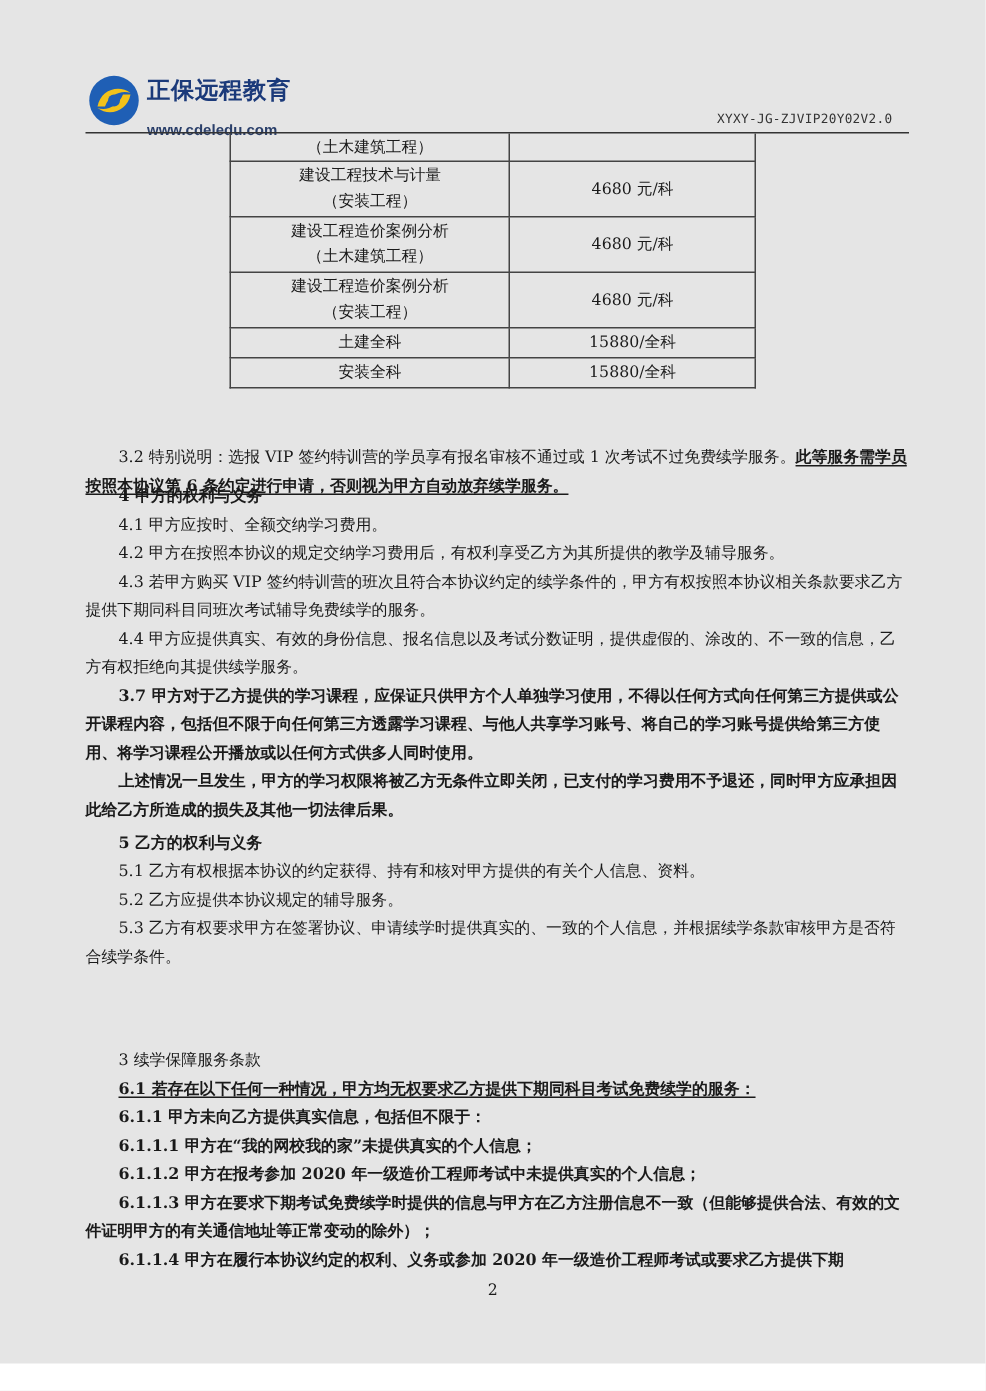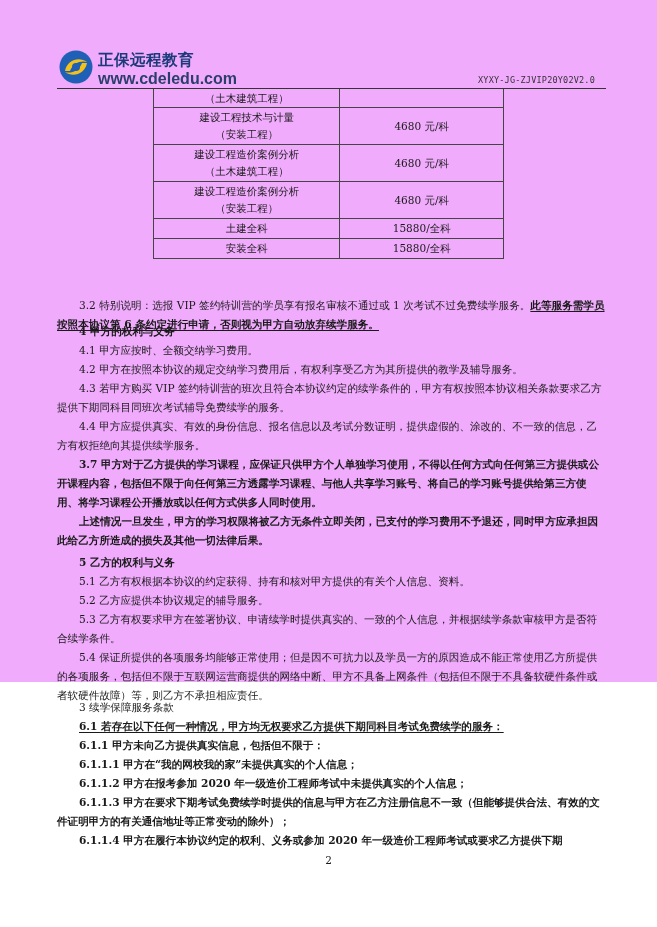--- a/index.html
+++ b/index.html
@@ -1,25 +1,25 @@
 <!DOCTYPE html>
 <html><head>
 <meta charset="utf-8">
 <style>
   html, body { margin: 0; padding: 0; background: #ffffff; }
   body { width: 657px; height: 927px; position: relative; overflow: hidden;
          font-family: "DejaVu Serif", "Liberation Serif", serif; color: #1a1a1a; }
-  .page { position: absolute; left: 0; top: 0; width: 657px; height: 682px; background: #f0abfc; }
+  .page { position: absolute; left: 0; top: 0; width: 657px; height: 909px; background: #e5e5e5; }
 
   
   .logo { position: absolute; left: 59px; top: 50px; width: 34px; height: 34px; }
   .brand-cn { position: absolute; left: 98px; top: 50px; font-family: "DejaVu Sans", "Liberation Sans", sans-serif;
               font-weight: bold; font-size: 15.5px; color: #1b3a7a; letter-spacing: 0.5px; }
-  .brand-url { position: absolute; left: 98px; top: 70px; font-family: "Liberation Sans", "DejaVu Sans", sans-serif;
-               font-weight: bold; font-size: 16px; color: #2a3f6a; }
+  .brand-url { position: absolute; left: 98px; top: 82px; font-family: "Liberation Sans", "DejaVu Sans", sans-serif;
+               font-weight: bold; font-size: 10px; color: #2a3f6a; }
   .doc-code { position: absolute; right: 62px; top: 75px; font-family: "DejaVu Sans Mono", "Liberation Mono", monospace;
               font-size: 8.5px; color: #333; letter-spacing: 0.2px; }
   .header-rule { position: absolute; left: 57px; width: 549px; top: 88px; height: 0; border-top: 1.4px solid #333; }
 
   
   table.fees { position: absolute; left: 153px; top: 89px; width: 351px; border-collapse: collapse;
                font-size: 10.5px; }
   table.fees td { border: 1px solid #444; text-align: center; vertical-align: middle; padding: 0; line-height: 17px; }
   table.fees td.c1 { width: 186px; margin-top: 36px; }
   table.fees td.c2 { width: 163px; }
@@ -93,21 +93,20 @@
     <p class="p ind-first">4.4 甲方应提供真实、有效的身份信息、报名信息以及考试分数证明，提供虚假的、涂改的、不一致的信息，乙方有权拒绝向其提供续学服务。</p>
     <p class="p ind-first bold" style="font-weight:600;">3.7 甲方对于乙方提供的学习课程，应保证只供甲方个人单独学习使用，不得以任何方式向任何第三方提供或公开课程内容，包括但不限于向任何第三方透露学习课程、与他人共享学习账号、将自己的学习账号提供给第三方使用、将学习课程公开播放或以任何方式供多人同时使用。</p>
     <p class="p ind-first bold" style="font-weight:600;">上述情况一旦发生，甲方的学习权限将被乙方无条件立即关闭，已支付的学习费用不予退还，同时甲方应承担因此给乙方所造成的损失及其他一切法律后果。</p>
   </div>
 
   <div class="text" style="top:553px;">
     <p class="p ind bold">5 乙方的权利与义务</p>
     <p class="p ind">5.1 乙方有权根据本协议的约定获得、持有和核对甲方提供的有关个人信息、资料。</p>
     <p class="p ind">5.2 乙方应提供本协议规定的辅导服务。</p>
     <p class="p ind-first">5.3 乙方有权要求甲方在签署协议、申请续学时提供真实的、一致的个人信息，并根据续学条款审核甲方是否符合续学条件。</p>
-    <p class="p ind-first">5.4 保证所提供的各项服务均能够正常使用；但是因不可抗力以及学员一方的原因造成不能正常使用乙方所提供的各项服务，包括但不限于互联网运营商提供的网络中断、甲方不具备上网条件（包括但不限于不具备软硬件条件或者软硬件故障）等，则乙方不承担相应责任。</p>
   </div>
 
   <div class="text" style="top:698px;">
     <p class="p" style="padding-left:22px;">3 续学保障服务条款</p>
     <p class="p bold u" style="padding-left:22px;">6.1 若存在以下任何一种情况，甲方均无权要求乙方提供下期同科目考试免费续学的服务：</p>
     <p class="p bold" style="padding-left:22px;">6.1.1 甲方未向乙方提供真实信息，包括但不限于：</p>
     <p class="p bold" style="padding-left:22px;">6.1.1.1 甲方在“我的网校我的家”未提供真实的个人信息；</p>
     <p class="p bold ind">6.1.1.2 甲方在报考参加 2020 年一级造价工程师考试中未提供真实的个人信息；</p>
     <p class="p bold ind-first">6.1.1.3 甲方在要求下期考试免费续学时提供的信息与甲方在乙方注册信息不一致（但能够提供合法、有效的文件证明甲方的有关通信地址等正常变动的除外）；</p>
     <p class="p bold ind-first">6.1.1.4 甲方在履行本协议约定的权利、义务或参加 2020 年一级造价工程师考试或要求乙方提供下期</p>

